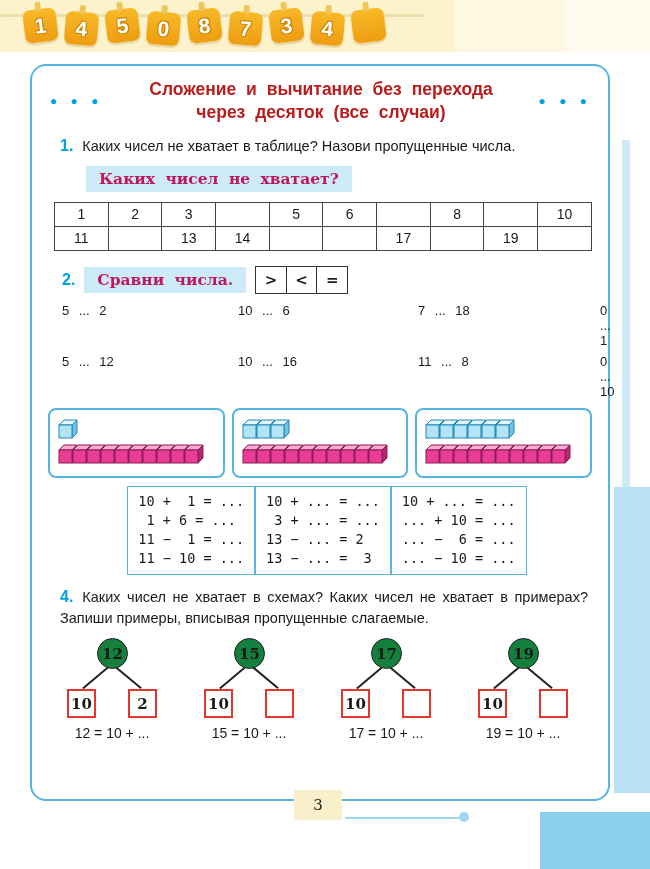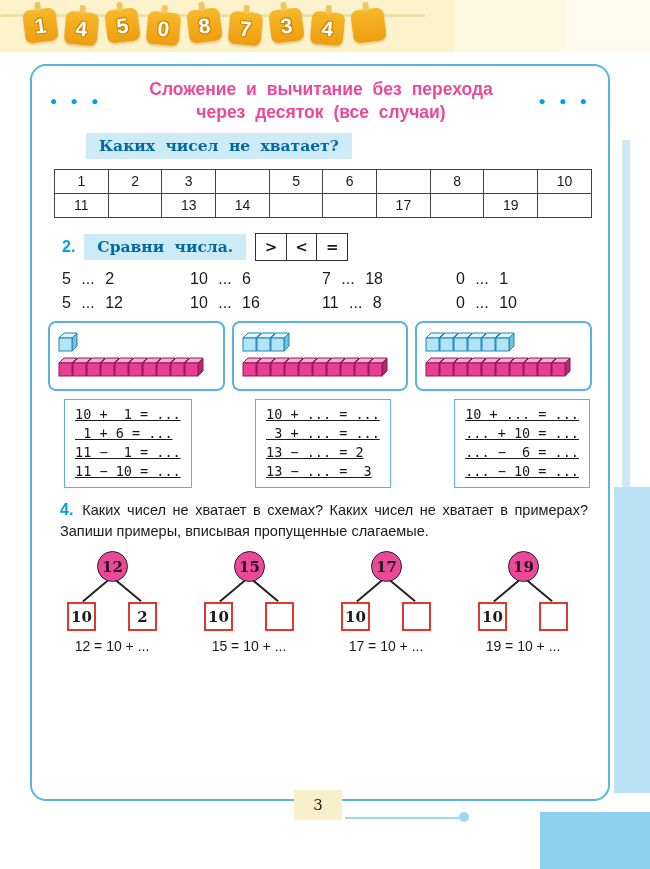--- a/index.html
+++ b/index.html
@@ -35,60 +35,60 @@
     font-family:"DejaVu Serif", serif; font-size:15px; color:#222;
   }
   
   .panel {
     position:absolute; top:64px; left:30px; width:580px; height:737px; box-sizing:border-box;
     background:#fff; border:2.5px solid #58b5e2; border-radius:16px; z-index:2;
     padding:12px 16px 0 18px;
   }
   .title-row { display:flex; align-items:center; }
   .dots { color:#00a2e2; font-size:12px; letter-spacing:5px; white-space:nowrap; }
-  .title-text { flex:1; text-align:center; color:#ec4899; font-weight:bold; font-size:17.5px; line-height:1.3; word-spacing:5px; }
+  .title-text { flex:1; text-align:center; color:#b91c1c; font-weight:bold; font-size:17.5px; line-height:1.3; word-spacing:5px; }
   .ex-p { font-size:14.5px; line-height:1.38; margin:11px 0 0 10px; }
   .just { text-align:justify; margin-right:4px; }
   .ex-num { color:#00a2e2; font-weight:bold; font-size:16px; margin-right:9px; }
   .hl {
     display:inline-block; background:#cdeaf7; font-family:"DejaVu Serif", serif; font-weight:bold;
-    font-size:15.5px; padding:3px 13px 4px; word-spacing:5px; color:#0369a1;
+    font-size:15.5px; padding:3px 13px 4px; word-spacing:5px; color:#be185d;
   }
   .hl-ind { margin:9px 0 0 36px; }
   
   table.numtab { border-collapse:collapse; margin:10px 0 0 4px; }
   table.numtab td {
     border:1.3px solid #444; width:54px; height:23px; text-align:center; font-size:14px; padding:0;
   }
   
   .ex2-row { display:flex; align-items:center; margin:15px 0 0 12px; }
   .signs { display:flex; margin-left:10px; }
   .sign {
     width:30px; height:26px; border:1.3px solid #333; margin-left:-1.3px; background:#fff;
     display:flex; align-items:center; justify-content:center;
     font-family:"DejaVu Serif", serif; font-weight:bold; font-size:15px;
   }
   .comps { margin:9px 0 0 12px; }
-  .comp-row { display:grid; grid-template-columns:128px 132px 134px auto; margin-top:6px; font-size:16px; word-spacing:6px; }
+  .comp-row { display:grid; grid-template-columns:128px 132px 134px auto; margin-top:6px; font-size:13px; word-spacing:6px;gap:48px; }
   
   .pics { display:flex; gap:7px; margin:9px 0 0 -2px; }
   .pic {
     width:178px; height:70px; box-sizing:border-box; border:2px solid #58b5e2; border-radius:8px;
     display:flex; align-items:flex-end; padding:0 0 3px 4px;
   }
-  .ebox-row { display:flex; justify-content:space-between; margin:8px 2px 0 14px;text-decoration:underline; }
+  .ebox-row { display:flex; justify-content:center; margin:8px 2px 0 14px; }
   .ebox { border:1.8px solid #58b5e2; padding:5px 10px 6px; background:#fff; }
   .eline { font-family:"DejaVu Sans Mono", monospace; font-size:13.5px; line-height:1.42; white-space:pre; }
   
   .schemas { display:flex; gap:21px; margin:10px 0 0 4px; }
   .schema { position:relative; width:116px; height:82px; }
   .s-circle {
     position:absolute; top:0; left:43px; width:29px; height:29px; border:1.6px solid #222; border-radius:50%;
     display:flex; align-items:center; justify-content:center;
-    font-family:"DejaVu Serif", serif; font-weight:bold; font-size:15px; background:#ec4899;
+    font-family:"DejaVu Serif", serif; font-weight:bold; font-size:15px; background:#15803d;
   }
   .s-line { position:absolute; top:26px; left:57px; width:1.8px; height:38px; background:#222; transform-origin:top center; }
   .s-line.l { transform:rotate(50deg); }
   .s-line.r { transform:rotate(-50deg); }
   .sq {
     position:absolute; top:51px; width:25px; height:25px; box-sizing:content-box; border:2px solid #e2372c; background:#fff;
     display:flex; align-items:center; justify-content:center;
     font-family:"DejaVu Serif", serif; font-weight:bold; font-size:15px;
   }
   .sq.l { left:13px; } .sq.r { left:74px; }
@@ -127,20 +127,23 @@
   <div class="title-row">
     <span class="dots">● ● ●</span>
     <div class="title-text">
       <div>Сложение и вычитание без перехода</div>
       <div>через десяток (все случаи)</div>
     </div>
     <span class="dots">● ● ●</span>
   </div>
 
   
+  <p class="ex-p">
+    <span class="ex-num">1.</span><span>Каких чисел не хватает в таблице? Назови пропущенные числа.</span>
+  </p>
   <div class="hl hl-ind">Каких чисел не хватает?</div>
 
   <table class="numtab">
     <tbody>
         <tr>
       <td>1</td>
       <td>2</td>
       <td>3</td>
       <td></td>
       <td>5</td>

